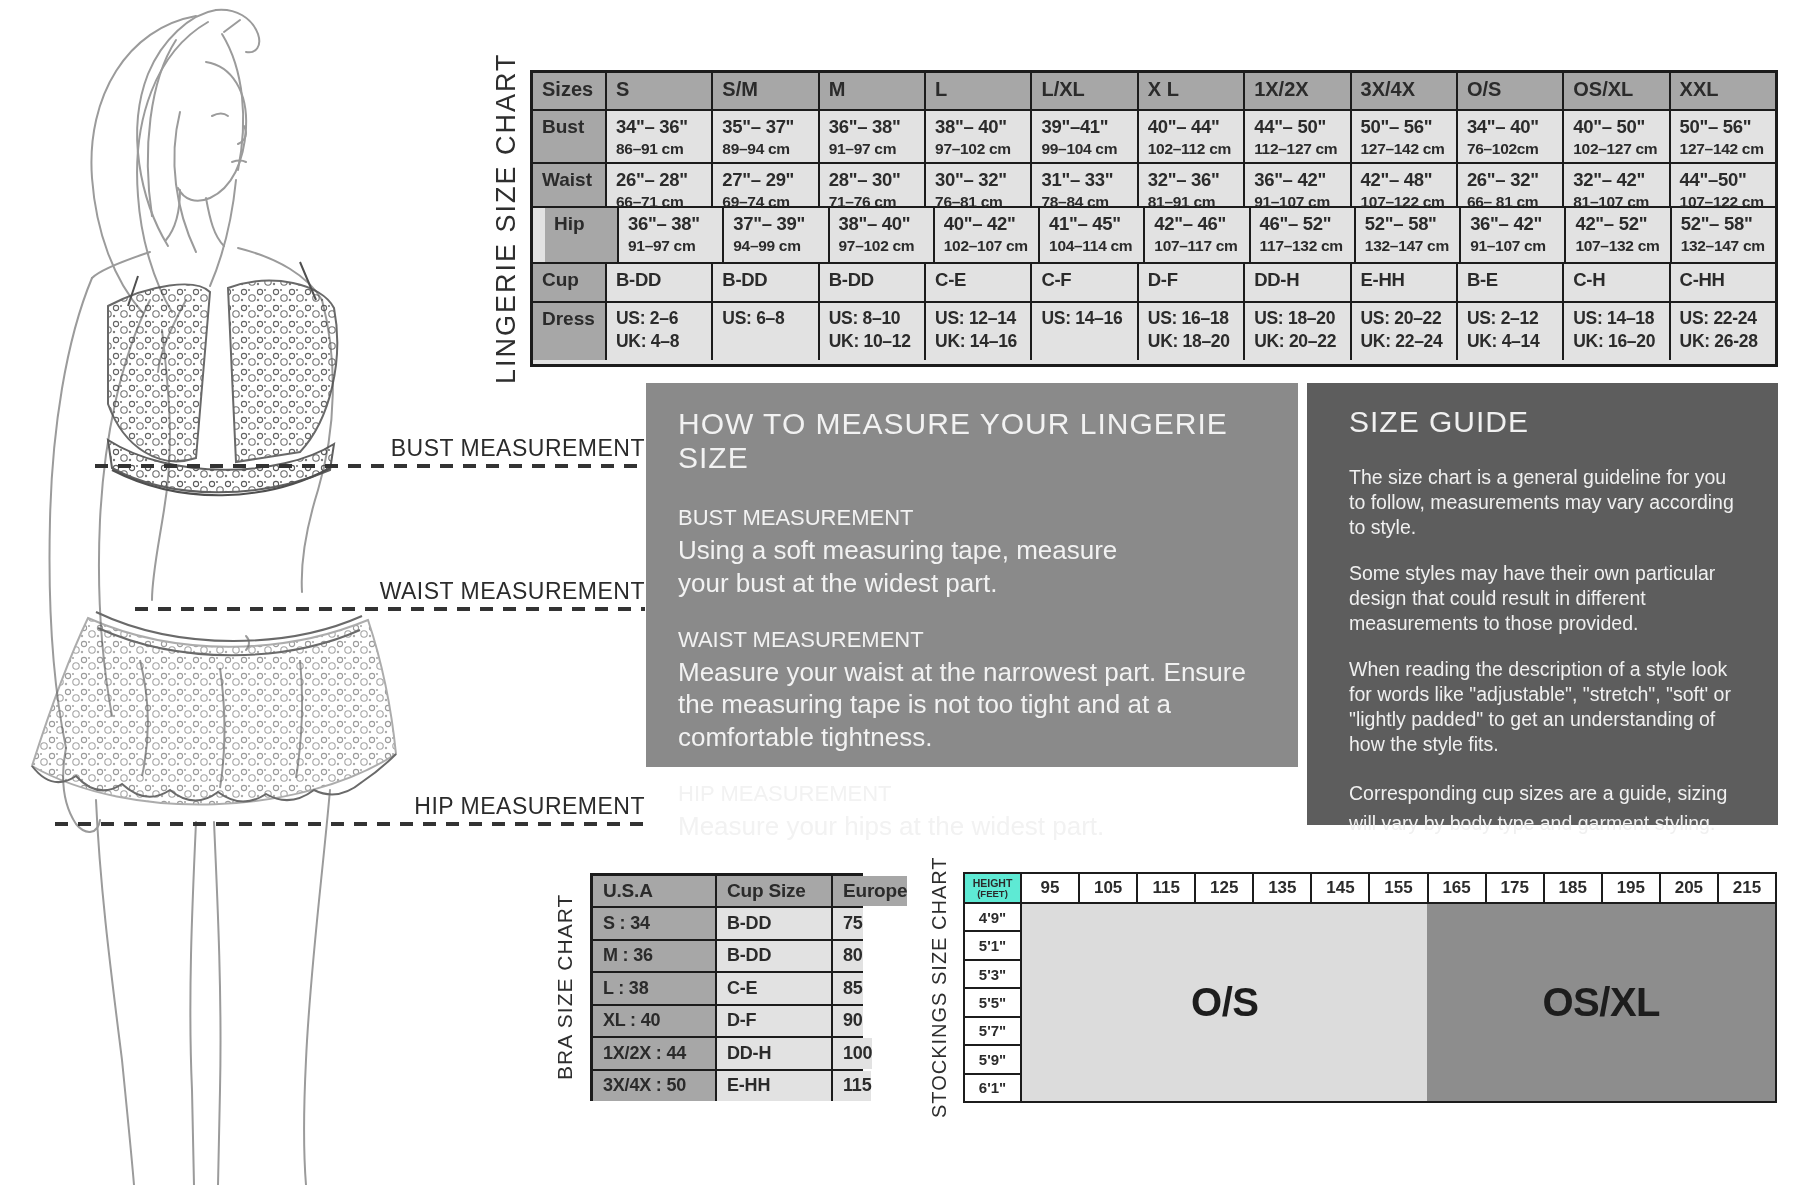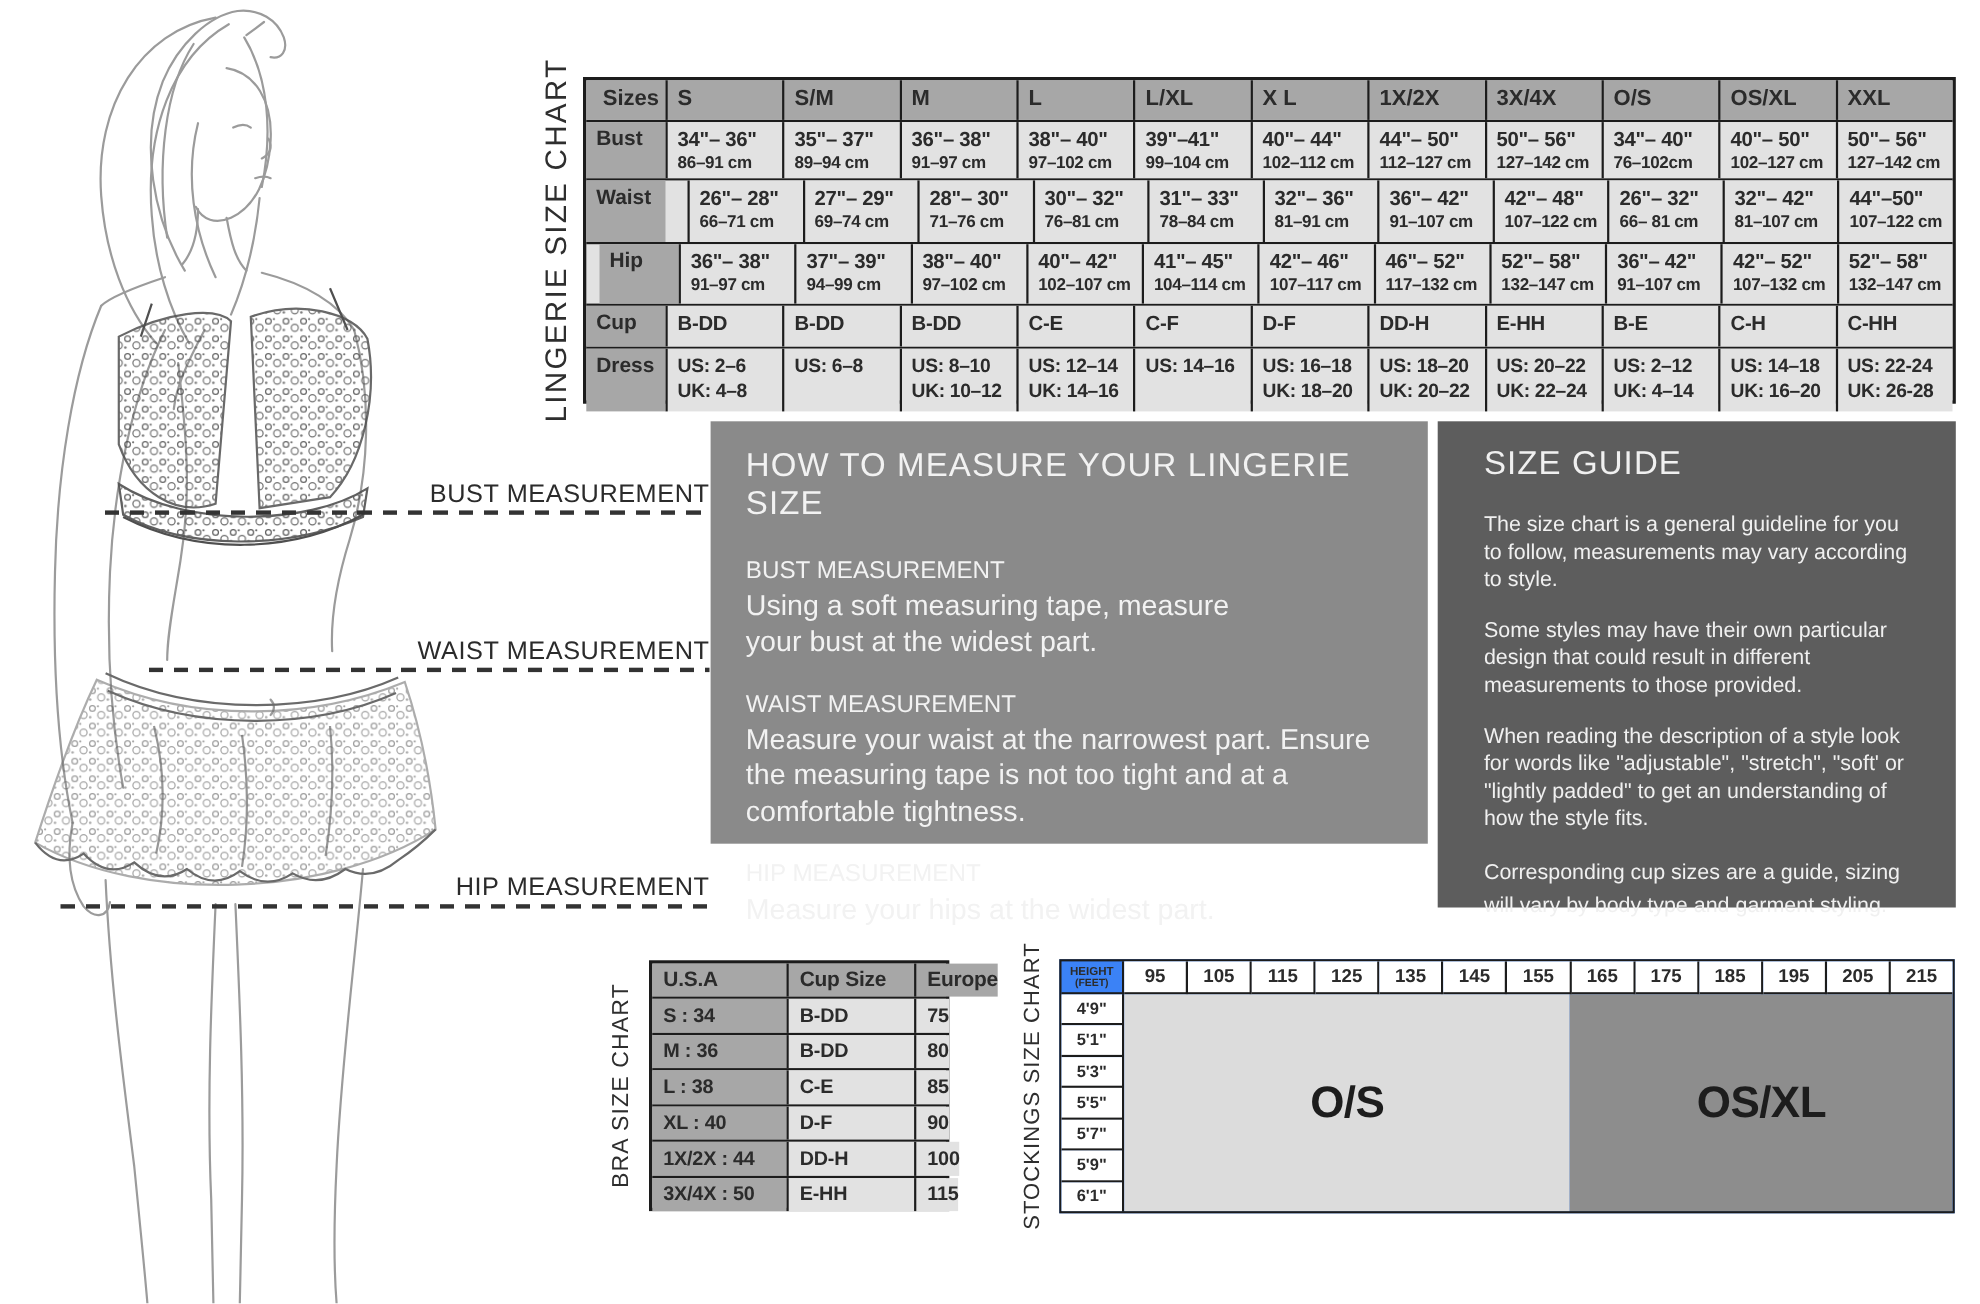--- a/index.html
+++ b/index.html
@@ -28,31 +28,31 @@
   #vl-bra{left:545px;top:873px;height:228px;width:40px;font-size:21px;letter-spacing:1px;}
   #vl-stock{left:920px;top:872px;height:231px;width:38px;font-size:20px;letter-spacing:1px;}
 
   
   #size-table{position:absolute;left:530px;top:70px;width:1248px;height:297px;
               border:3px solid #1c1c1c;box-sizing:border-box;background:#e2e2e2;}
   .trow{display:flex;box-sizing:border-box;border-top:2px solid #1c1c1c;}
   .trow.header{border-top:none;height:36px;}
   .tlabel{width:72px;flex:0 0 72px;background:#a7a7a7;font-weight:bold;font-size:19px;
           padding:5px 0 0 9px;box-sizing:border-box;}
-  .trow.header .tlabel{font-size:20px;text-align:center;}
+  .trow.header .tlabel{font-size:20px;}
   .cells{flex:1;display:flex;}
   .hcell{flex:1 1 0;background:#a7a7a7;border-left:2px solid #1c1c1c;font-weight:bold;font-size:20px;
          padding:5px 0 0 9px;box-sizing:border-box;}
   .cell{flex:1 1 0;background:#e2e2e2;border-left:2px solid #1c1c1c;
         padding:4px 2px 0 9px;box-sizing:border-box;line-height:1.3;}
   .cell .l1{font-weight:bold;font-size:18.5px;white-space:nowrap;letter-spacing:-0.3px;}
   .cell .l2{font-weight:bold;font-size:15.5px;white-space:nowrap;letter-spacing:-0.3px;}
   #size-rows{display:block;}
   #size-rows > div:nth-of-type(1){height:53px;}
-  #size-rows > div:nth-of-type(2){height:58px;gap:20px;}
+  #size-rows > div:nth-of-type(2){height:44px;}
   #size-rows > div:nth-of-type(3){height:56px;padding-left:12px;}
   #size-rows > div:nth-of-type(4){height:39px;}
   #size-rows > div:nth-of-type(5){height:59px;}
   #size-rows > div:nth-of-type(5) .l1{font-size:17.5px;}
   #size-rows > div:nth-of-type(5) .l2{font-size:17.5px;}
 
   
   #howto{position:absolute;left:646px;top:383px;width:652px;height:384px;background:#8a8a8a;
          box-sizing:border-box;padding:24px 32px;color:#f2f2f2;}
   #howto .title{font-size:30px;letter-spacing:1px;margin-bottom:30px;font-weight:normal;}
@@ -78,21 +78,21 @@
   .bcell{box-sizing:border-box;border-left:2px solid #1c1c1c;font-weight:bold;
          display:flex;align-items:center;padding-left:10px;background:#e2e2e2;font-size:18px;
          letter-spacing:-0.2px;}
   .bcell.c0{flex:0 0 122px;border-left:none;background:#a7a7a7;}
   .bcell.c1{flex:0 0 116px;}
   .bcell.c2{flex:1;}
   .brow.header .bcell{background:#a7a7a7;font-size:19px;}
 
   
   #stock-table{position:absolute;left:963px;top:872px;width:814px;height:231px;
-               border:2px solid #1c1c1c;box-sizing:border-box;background:#3b82f6;}
+               border:2px solid #1c1c1c;box-sizing:border-box;background:#5eead4;}
   #stock-header{display:flex;height:30px;box-sizing:border-box;}
   .scorner{flex:0 0 57px;box-sizing:border-box;border-right:2px solid #1c1c1c;border-bottom:2px solid #1c1c1c;
            display:flex;flex-direction:column;align-items:center;justify-content:center;line-height:1.05;}
   .scorner .k1{font-size:10.5px;font-weight:bold;}
   .scorner .k2{font-size:9.5px;font-weight:bold;}
   #stock-weights{flex:1;display:flex;}
   .swcell{flex:1 1 0;box-sizing:border-box;border-right:2px solid #1c1c1c;border-bottom:2px solid #1c1c1c;
           display:flex;align-items:center;justify-content:center;font-weight:bold;font-size:17px;background:#fff;}
   .swcell:last-child{border-right:none;}
   #stock-body{display:flex;height:197px;}

